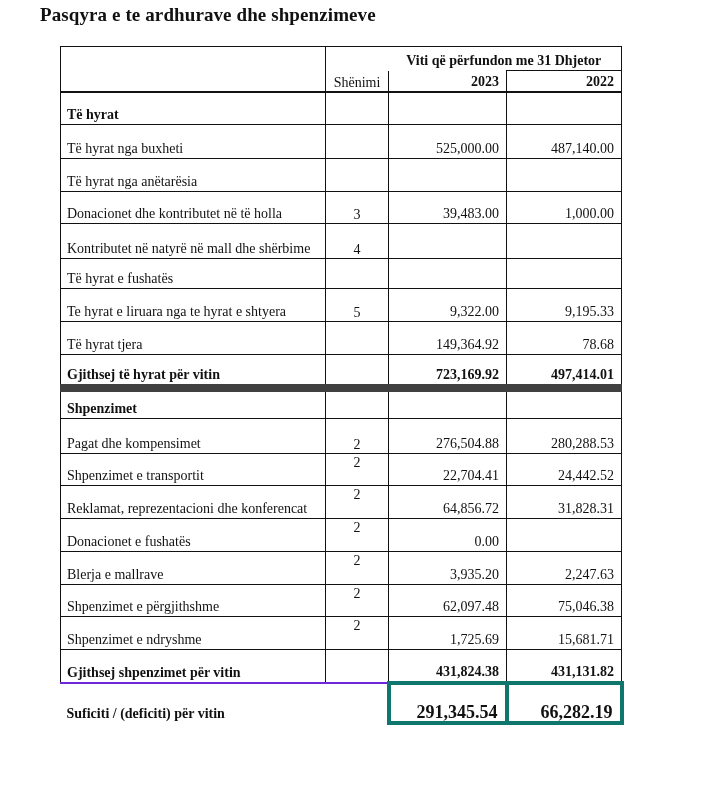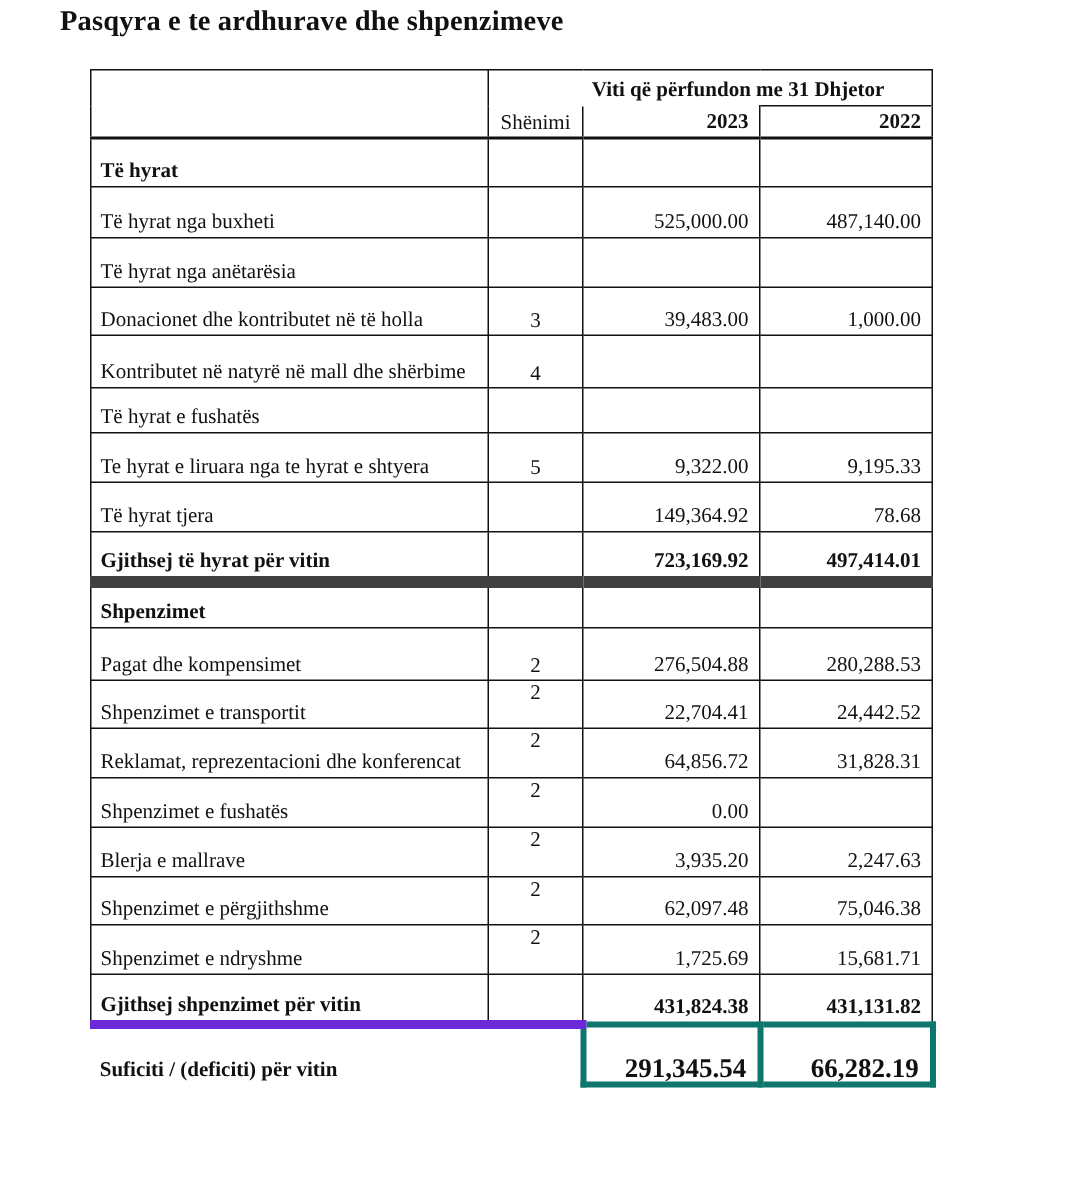--- a/index.html
+++ b/index.html
@@ -6,23 +6,23 @@
   body { width:721px; height:788px; position:relative; font-family:"Liberation Serif", serif; color:#111; overflow:hidden; }
   .title { position:absolute; left:40px; top:4px; font-size:19px; font-weight:bold; letter-spacing:0.1px; }
   table { position:absolute; left:60px; top:46px; border-collapse:collapse; table-layout:fixed; width:561px; font-size:14px; }
   td { border:1px solid #111; padding:0 3px 1px 6px; vertical-align:bottom; line-height:16px; }
   col.c1 { width:265px; } col.c2 { width:63px; } col.c3 { width:118px; } col.c4 { width:115px; }
   td.num { text-align:right; padding-right:7px; }
   td.note { text-align:center; padding:0; }
   td.note.top { vertical-align:top; padding-top:1px; }
   .b { font-weight:bold; }
   tr.hdr td { border-bottom:2px solid #111; }
-  .hdr-top { text-align:left; font-weight:bold; padding-right:8px; }
+  .hdr-top { text-align:center; font-weight:bold; padding-right:8px; }
   tr.thick td { border-bottom:8px solid #404040; }
-  tr.final td { border-top:6px solid #6d28d9; }
+  tr.final td { border-top:2px solid #6d28d9; }
   tr.final td.boxed { border:4px solid #0f766e; font-size:18px; font-weight:bold; }
   tr.final td.nobox { border-left:none; border-right:none; border-bottom:none; }
   tr.final td.first { border-left:none; }
 </style>
 </head>
 <body>
 
 <div class="title">Pasqyra e te ardhurave dhe shpenzimeve</div>
 
 <table>
@@ -117,21 +117,21 @@
     <td class="num">22,704.41</td>
     <td class="num">24,442.52</td>
   </tr>
   <tr style="height:33px">
     <td>Reklamat, reprezentacioni dhe konferencat</td>
     <td class="note top">2</td>
     <td class="num">64,856.72</td>
     <td class="num">31,828.31</td>
   </tr>
   <tr style="height:33px">
-    <td>Shpenzimet e fushatës</td>
+    <td>Donacionet e fushatës</td>
     <td class="note top">2</td>
     <td class="num">0.00</td>
     <td class="num"></td>
   </tr>
   <tr style="height:33px">
     <td>Blerja e mallrave</td>
     <td class="note top">2</td>
     <td class="num">3,935.20</td>
     <td class="num">2,247.63</td>
   </tr>

